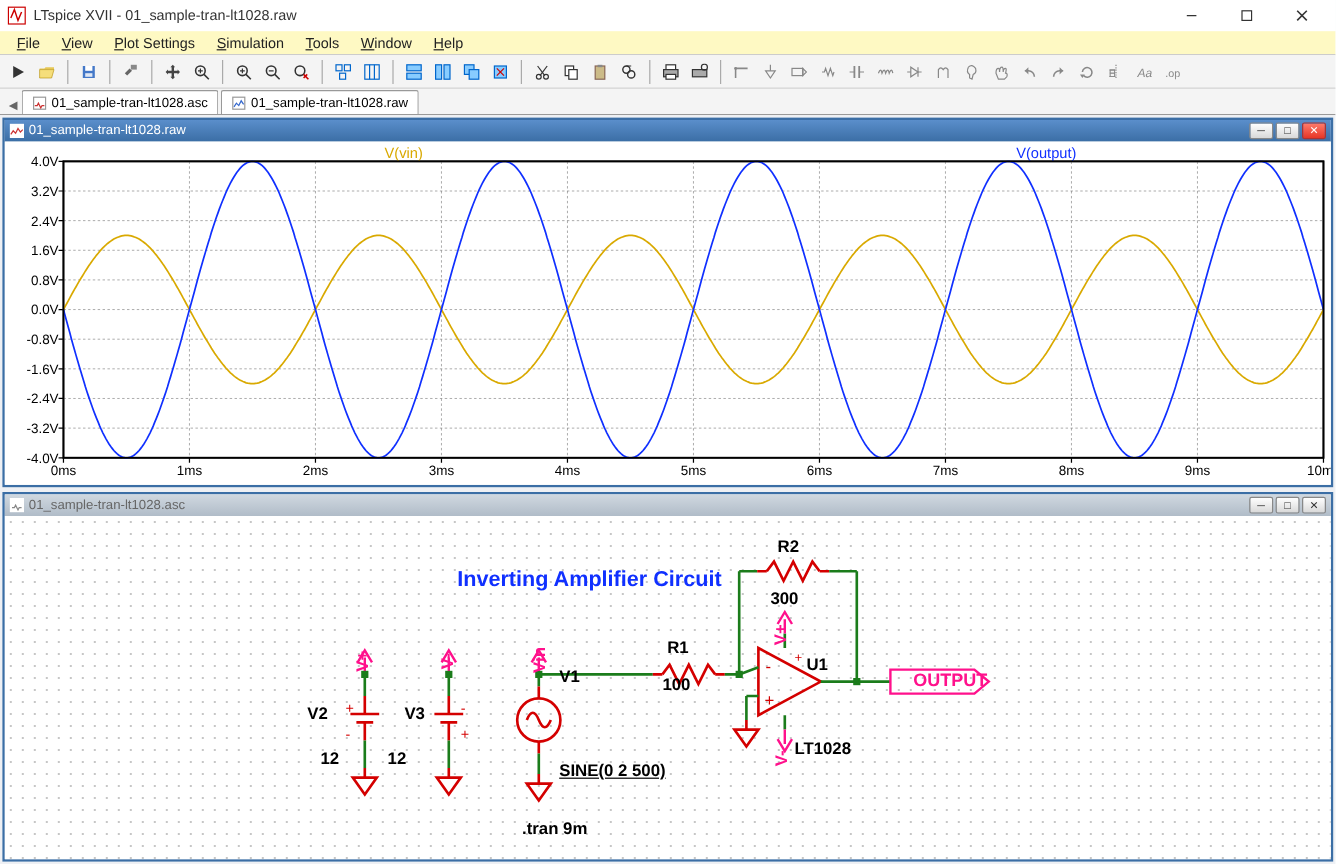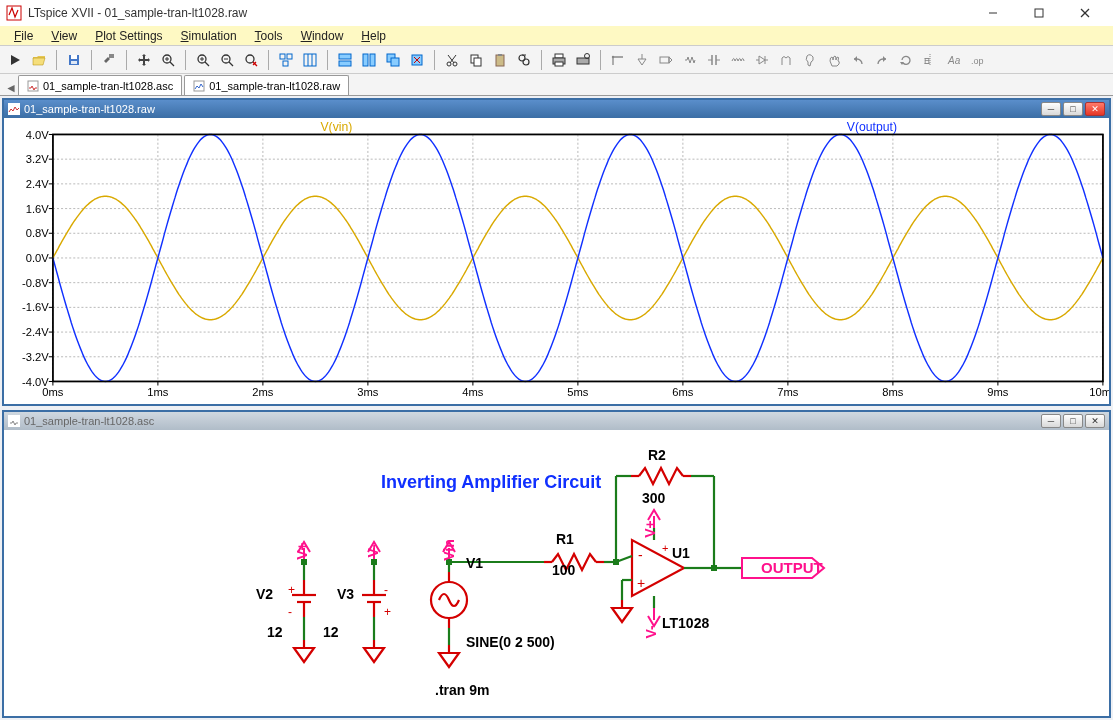--- a/index.html
+++ b/index.html
@@ -572,21 +572,21 @@
           <line x1="710" y1="46" x2="710" y2="138" stroke="#1b7c1b" stroke-width="2.2"></line>
         </svg>
 
       <div class="schem-label small" style="left:252px; top:156px;">V2</div>
       <div class="schem-label small" style="left:263px; top:194px;">12</div>
       <div class="schem-label small" style="left:333px; top:156px;">V3</div>
       <div class="schem-label small" style="left:319px; top:194px;">12</div>
 
       <div class="schem-label small" style="left:434px; top:112px; color:#ff118c; transform:rotate(-90deg);">Vin</div>
       <div class="schem-label small" style="left:462px; top:125px;">V1</div>
-      <div class="schem-label small" style="left:462px; top:204px;">SINE(0 2 500)</div>
+      <div class="schem-label small" style="left:462px; top:204px;text-decoration:underline;">SINE(0 2 500)</div>
 
       <div class="schem-label small" style="left:552px; top:101px;">R1</div>
       <div class="schem-label small" style="left:548px; top:132px;">100</div>
 
       <div class="schem-label small" style="left:644px; top:17px;">R2</div>
       <div class="schem-label small" style="left:638px; top:60px;">300</div>
 
       <div class="schem-label small" style="left:668px; top:115px;">U1</div>
       <div class="schem-label small" style="left:658px; top:158px;margin-top:27px;">LT1028</div>
 

